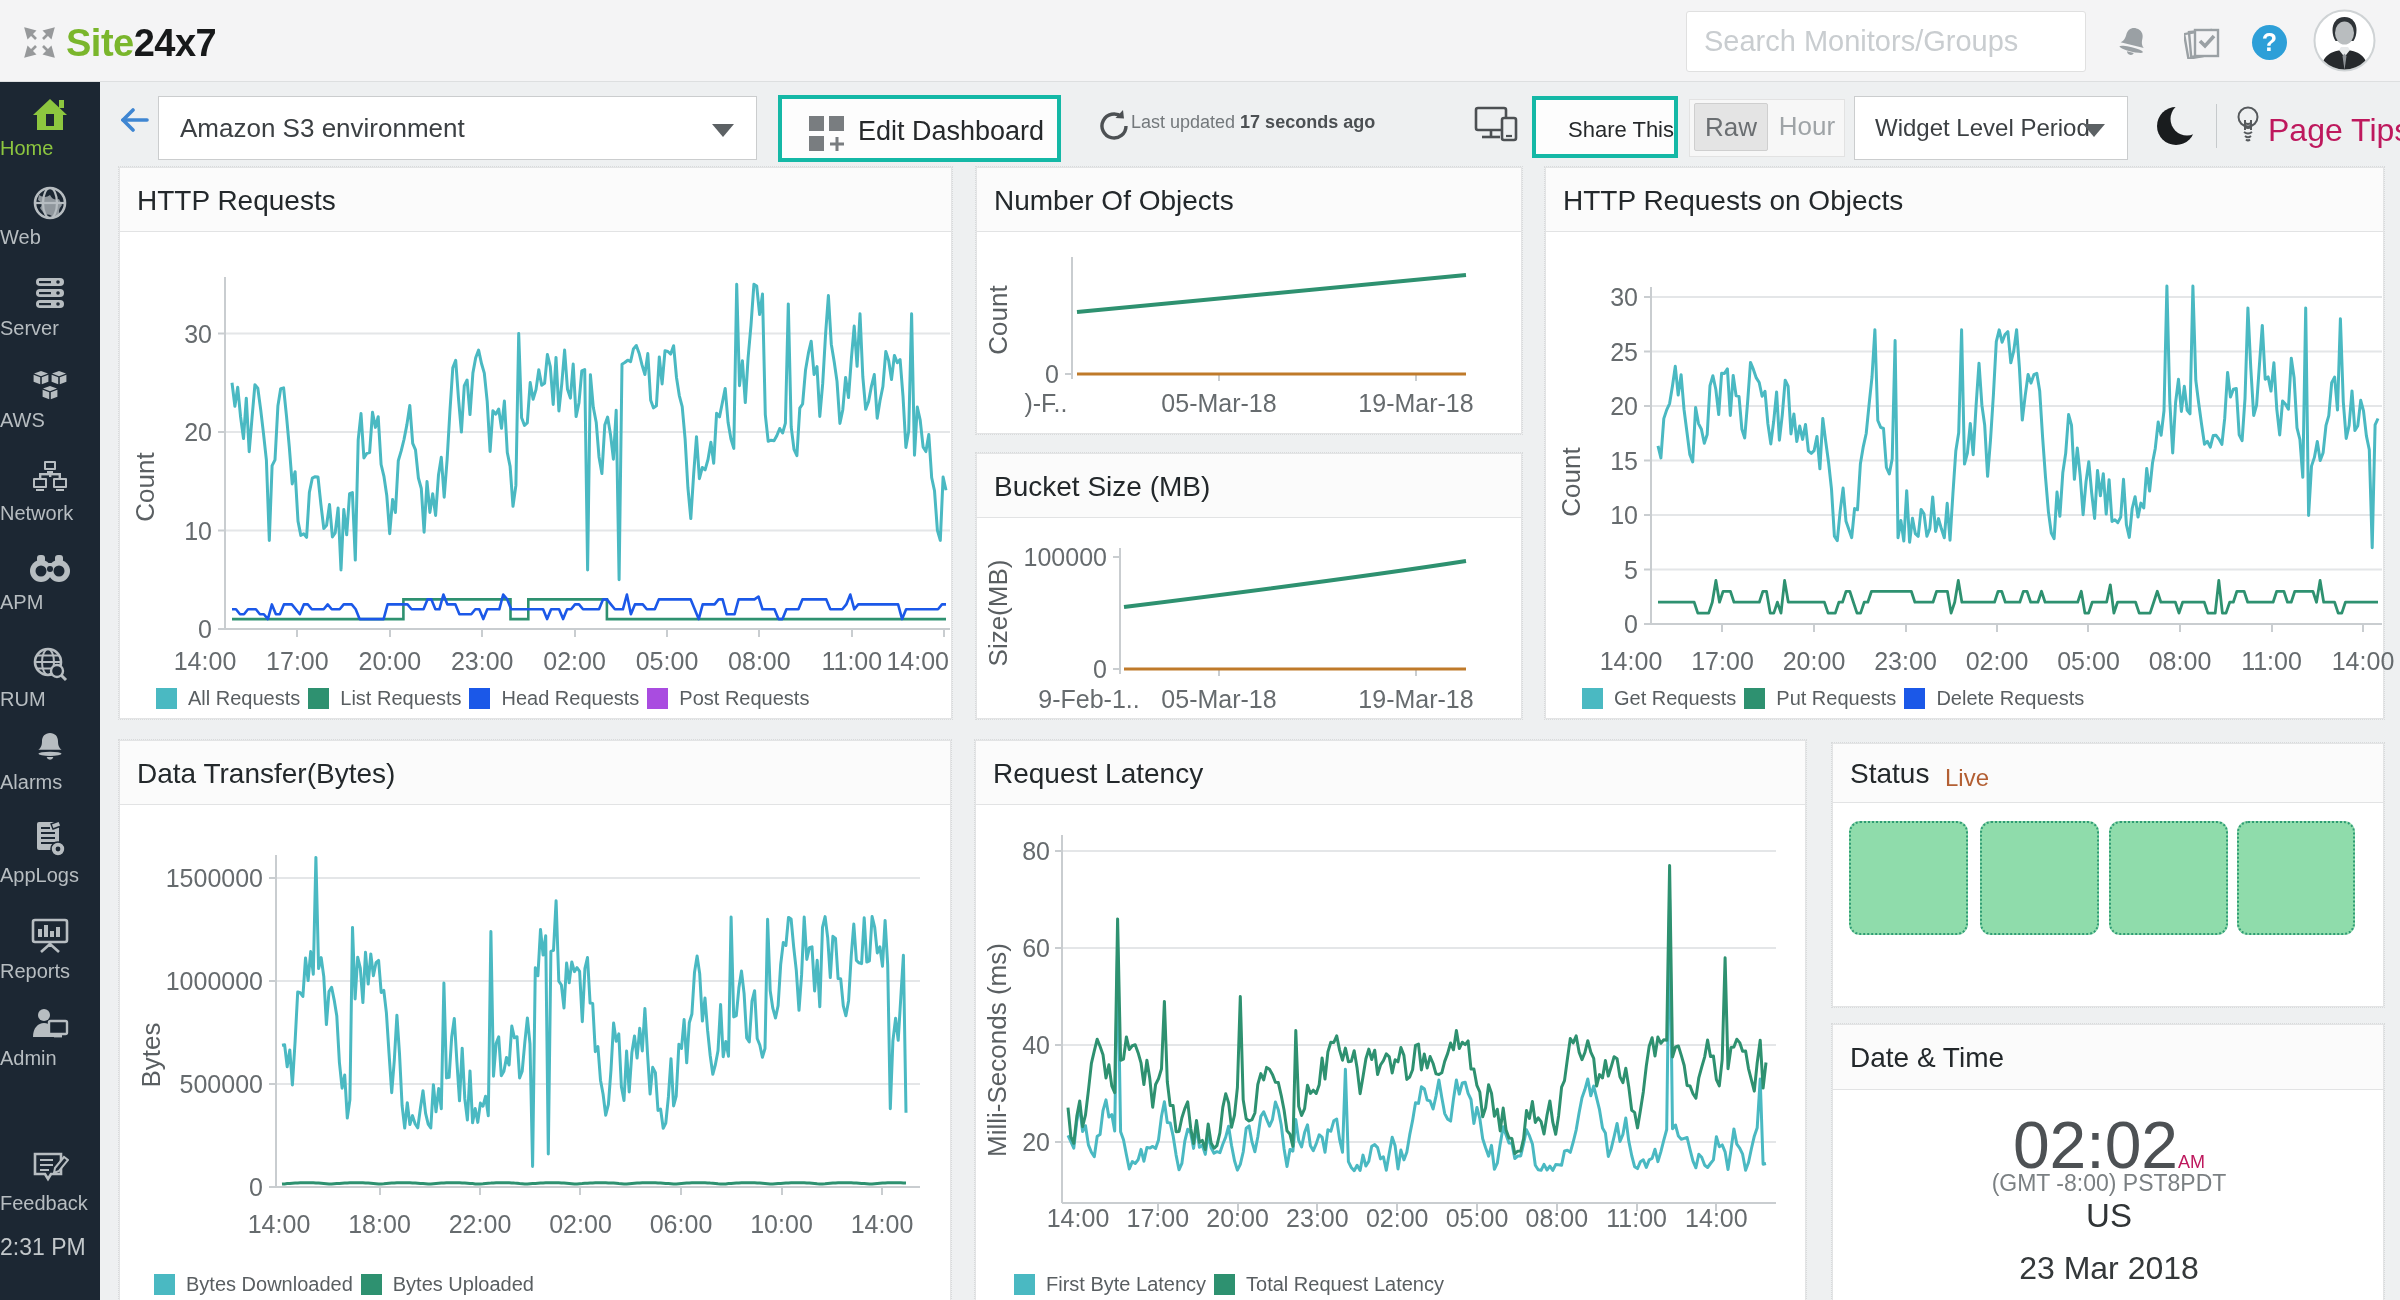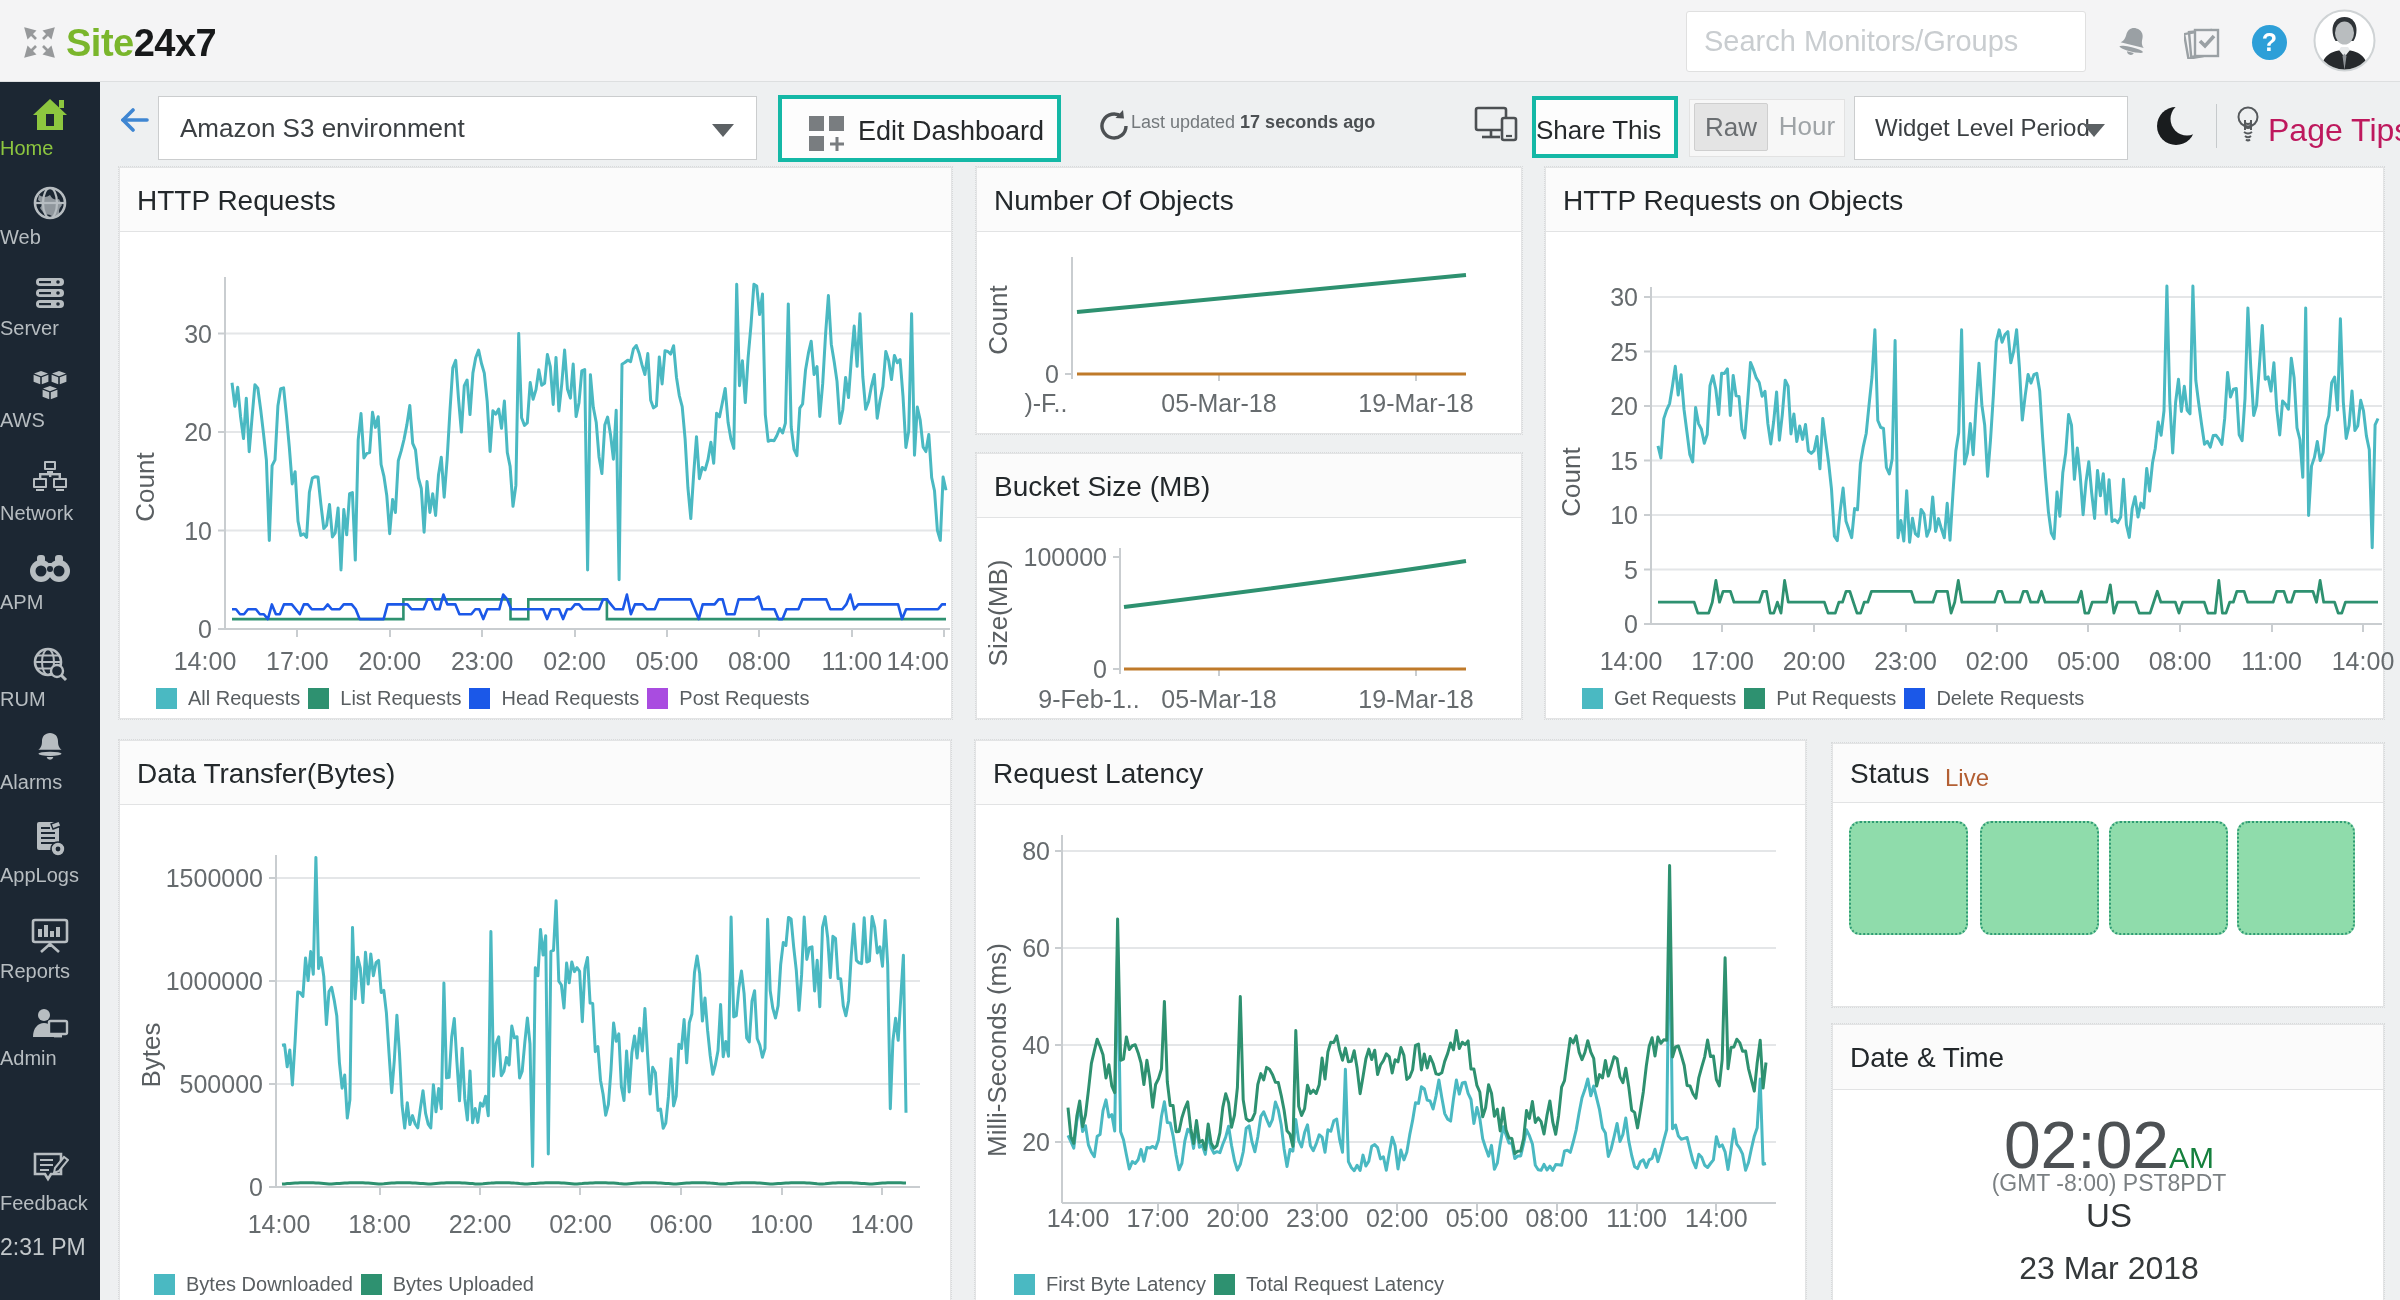--- a/index.html
+++ b/index.html
@@ -12,21 +12,21 @@
 #search { position:absolute; left:1686px; top:11px; width:400px; height:61px; background:#fff; border:1px solid #e0e0e0; border-radius:3px; font-size:29px; color:#c9cdd0; line-height:59px; padding-left:17px; }
 #sidebar { position:absolute; left:0; top:82px; width:100px; height:1218px; background:#1c2733; }
 .sbi { position:absolute; width:100px; text-align:left; color:#b7bdc1; font-size:20px; }
 .sbi svg { display:block; margin:0 auto 6px auto; }
 .sbi.act { color:#8dc63f; }
 #toolbar { position:absolute; left:100px; top:82px; width:2300px; height:88px; background:#eef0f1; }
 .btn { position:absolute; background:#fdfdfd; border:4px solid #14b8a6; color:#26292b; font-size:27px; }
 #ddmon { position:absolute; left:58px; top:14px; width:599px; height:64px; background:#fff; border:1px solid #cbcdce; line-height:62px; padding-left:21px; font-size:26px; color:#3c4043; }
 #ddmon .caret, #ddper .caret { position:absolute; right:22px; top:27px; width:0; height:0; border-left:11px solid transparent; border-right:11px solid transparent; border-top:13px solid #5c6164; }
 #editbtn { left:678px; top:13px; width:283px; height:67px; line-height:65px; text-align:left; padding-left:76px; }
-#sharebtn { left:1432px; top:14px; width:146px; height:62px; line-height:60px; text-align:left; font-size:26px; }
+#sharebtn { left:1432px; top:14px; width:146px; height:62px; line-height:60px; text-align:right; font-size:22px; }
 #rawhour { position:absolute; left:1589px; top:17px; width:156px; height:58px; background:#f7f7f7; border:1px solid #e2e2e2; }
 #raw { position:absolute; left:4px; top:3px; width:74px; height:48px; background:#e4e4e4; border:1px solid #cfcfcf; border-radius:2px; text-align:center; line-height:46px; font-size:26px; color:#6a6e71; }
 #hour { position:absolute; left:82px; top:3px; width:70px; height:48px; text-align:center; line-height:46px; font-size:26px; color:#9fa4a7; }
 #ddper { left:1754px; top:14px; width:274px; height:64px; background:#fff; border:1px solid #cbcdce; line-height:62px; padding-left:20px; font-size:24px; color:#3c4043; position:absolute; }
 #lastupd { position:absolute; left:1031px; white-space:nowrap; top:30px; font-size:18px; color:#73787b; }
 #lastupd b { color:#4c5053; }
 #pagetips { position:absolute; left:2168px; white-space:nowrap; top:30px; font-size:32px; color:#be185d;text-align:right; }
 .card { position:absolute; background:#fff; border:1px solid #e3e4e5; outline:1px dotted #d8dadb; }
 .ch { position:absolute; left:0; top:0; right:0; height:64px; background:#fbfbfb; border-bottom:1px solid #e2e3e4; }
 .ch span { position:absolute; left:17px; top:17px; font-size:28px; color:#23282b; }
@@ -537,17 +537,17 @@
   <div class="abs" style="left:16px;top:77px;width:119px;height:114px;background:#8fdcab;border:2px dotted #2f9c74;border-radius:11px"></div>
   <div class="abs" style="left:147px;top:77px;width:119px;height:114px;background:#8fdcab;border:2px dotted #2f9c74;border-radius:11px"></div>
   <div class="abs" style="left:276px;top:77px;width:119px;height:114px;background:#8fdcab;border:2px dotted #2f9c74;border-radius:11px"></div>
   <div class="abs" style="left:404px;top:77px;width:118px;height:114px;background:#8fdcab;border:2px dotted #2f9c74;border-radius:11px"></div>
 </div>
 
 <div class="card" style="left:1832px;top:1024px;width:552px;height:278px">
   <div class="ch" style="height:65px">
       <span>Date &amp; Time</span>
     </div>
-  <div class="abs" style="left:0;top:82px;width:552px;text-align:center;color:#4d5154;font-size:66px;letter-spacing:0">02:02<span style="font-size:30px;color:#15803d">AM</span></div>
+  <div class="abs" style="left:0;top:82px;width:552px;text-align:center;color:#4d5154;font-size:66px;letter-spacing:0">02:02<span style="font-size:18px;color:#be185d">AM</span></div>
   <div class="abs" style="left:0;top:145px;width:552px;text-align:center;color:#7b8083;font-size:23px">(GMT -8:00) PST8PDT</div>
   <div class="abs" style="left:0;top:172px;width:552px;text-align:center;color:#303436;font-size:33px">US</div>
   <div class="abs" style="left:0;top:225px;width:552px;text-align:center;color:#34383a;font-size:32px">23 Mar 2018</div>
 </div>
 
 </body></html>

